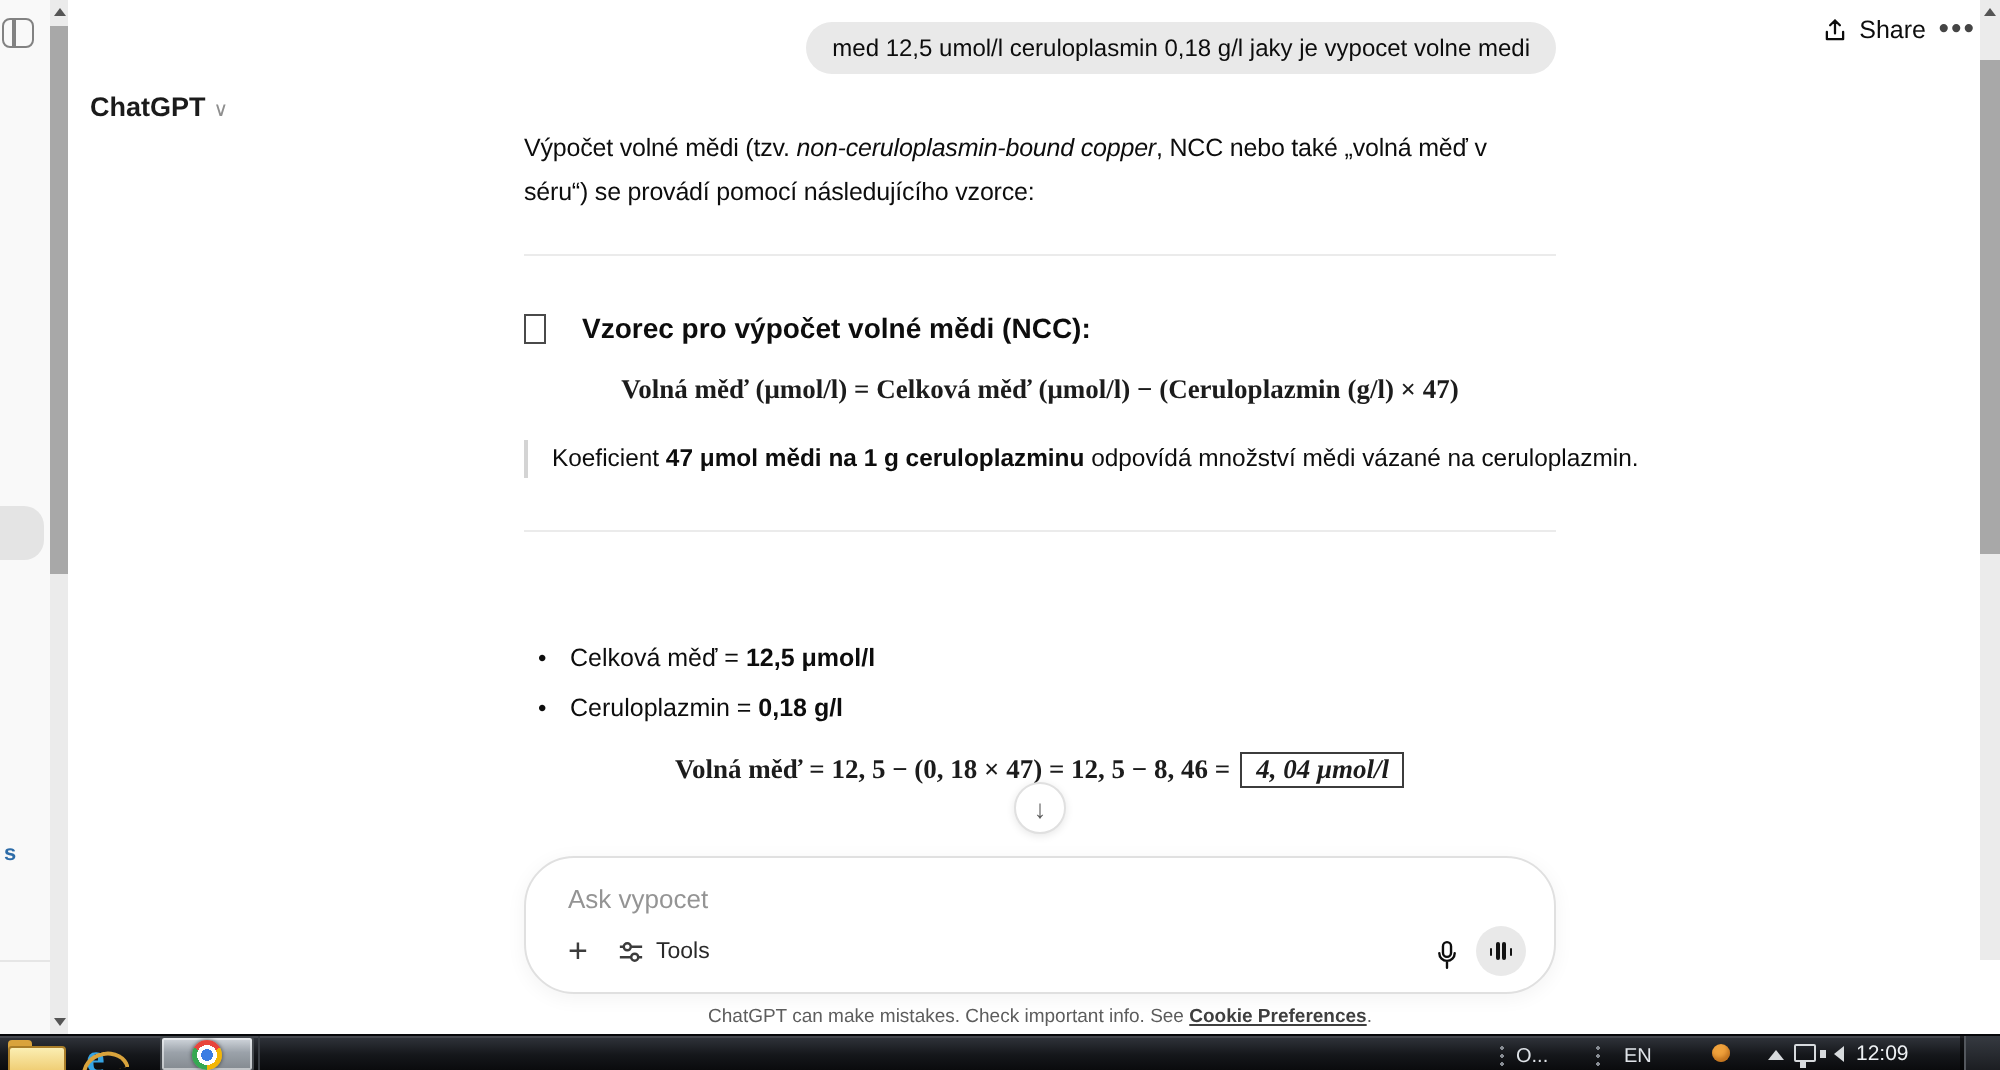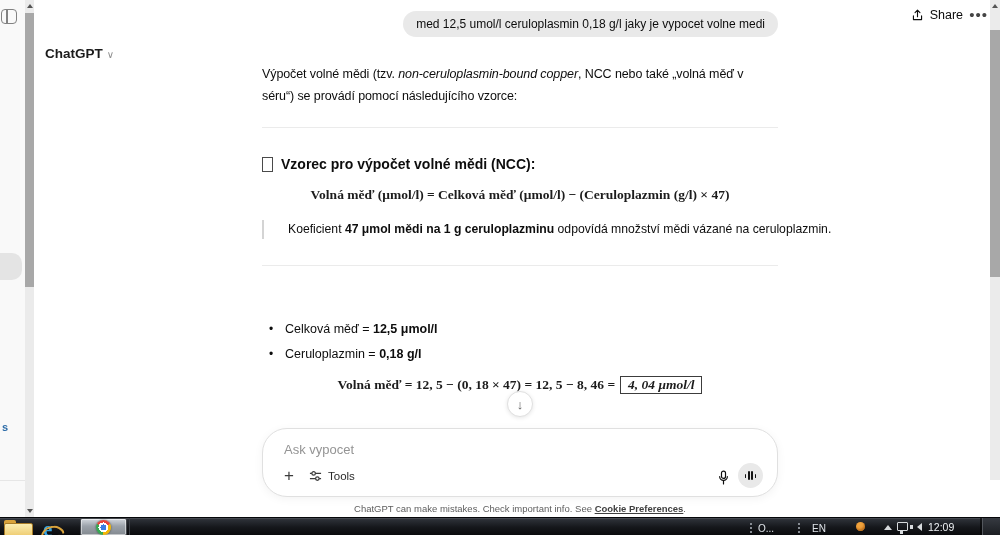--- a/index.html
+++ b/index.html
@@ -33,33 +33,33 @@
   .share-btn{position:absolute;right:27px;top:8px;display:flex;align-items:center;gap:6px;font-size:12.5px;color:#0d0d0d;cursor:pointer;}
   .more-btn{position:absolute;right:2px;top:6px;font-size:15px;color:#454545;letter-spacing:1px;cursor:pointer;}
 
   .thread{position:absolute;left:228px;top:0;width:516px;height:517px;}
   .bubble{position:absolute;right:0;top:11px;max-width:500px;background:#e9e9e9;border-radius:16px;
           padding:6px 13px;font-size:12px;color:#0d0d0d;white-space:nowrap;}
   .p-intro{position:absolute;left:0;top:63px;width:516px;font-size:12.5px;line-height:22px;letter-spacing:-0.1px;}
   .p-intro b{font-weight:400;} .p-intro i{}
   .rule{position:absolute;left:0;width:516px;height:1px;background:#ebebeb;}
   .rule1{top:127px;} .rule2{top:265px;}
-  .h-sec{position:absolute;left:0;display:flex;align-items:center;gap:8px;font-size:14px;font-weight:700;color:#0d0d0d;}
+  .h-sec{position:absolute;left:0;display:flex;align-items:center;gap:18px;font-size:14px;font-weight:700;color:#0d0d0d;}
   .h1{top:156px;} .h2{top:294px;}
   .tofu{display:inline-block;width:9px;height:13px;border:1.3px solid #4a4a4a;flex:none;}
   .numicon{position:relative;width:15px;height:14px;flex:none;}
   .numicon span{position:absolute;background:#161616;}
   .numicon .sq1{left:0;top:0;width:9px;height:7px;box-shadow:inset 0 0 0 0.5px #161616, inset 2px -1.5px 0 -0.5px #fff;}
   .numicon .sq2{left:6px;top:6px;width:9px;height:8px;box-shadow:inset -2px 1.5px 0 -0.5px #fff;}
   .math{position:absolute;left:0;width:516px;text-align:center;font-family:"Liberation Serif",serif;
         font-weight:600;color:#1c1c1c;white-space:nowrap;}
   .math1{top:187px;font-size:13.5px;}
   .math2{top:376px;font-size:13.5px;}
   .boxed{display:inline-block;border:1px solid #3c3c3c;padding:0 7px;margin-left:5px;font-style:italic;}
-  .quote{position:absolute;left:0;top:220px;width:502px;border-left:2px solid #d4d4d4;padding-left:24px;
+  .quote{position:absolute;left:0;top:220px;width:502px;border-left:2px solid #d4d4d4;padding-left:12px;
          font-size:12.2px;line-height:19px;white-space:nowrap;color:#0d0d0d;}
   .quote b{font-weight:700;}
   .li{position:absolute;left:7px;display:flex;align-items:baseline;font-size:12.5px;color:#0d0d0d;}
   .li .mark{width:6px;font-size:12px;margin-right:10px;flex:none;}
   .li b{font-weight:700;}
   .li1{top:322px;} .li2{top:347px;}
 
   .scrolldown{position:absolute;left:50%;top:391px;transform:translateX(-50%);width:24px;height:24px;border-radius:50%;
               background:#fff;border:1px solid #e0e0e0;box-shadow:0 1px 4px rgba(0,0,0,.10);
               display:flex;align-items:center;justify-content:center;font-size:13px;color:#5d5d5d;cursor:pointer;}

